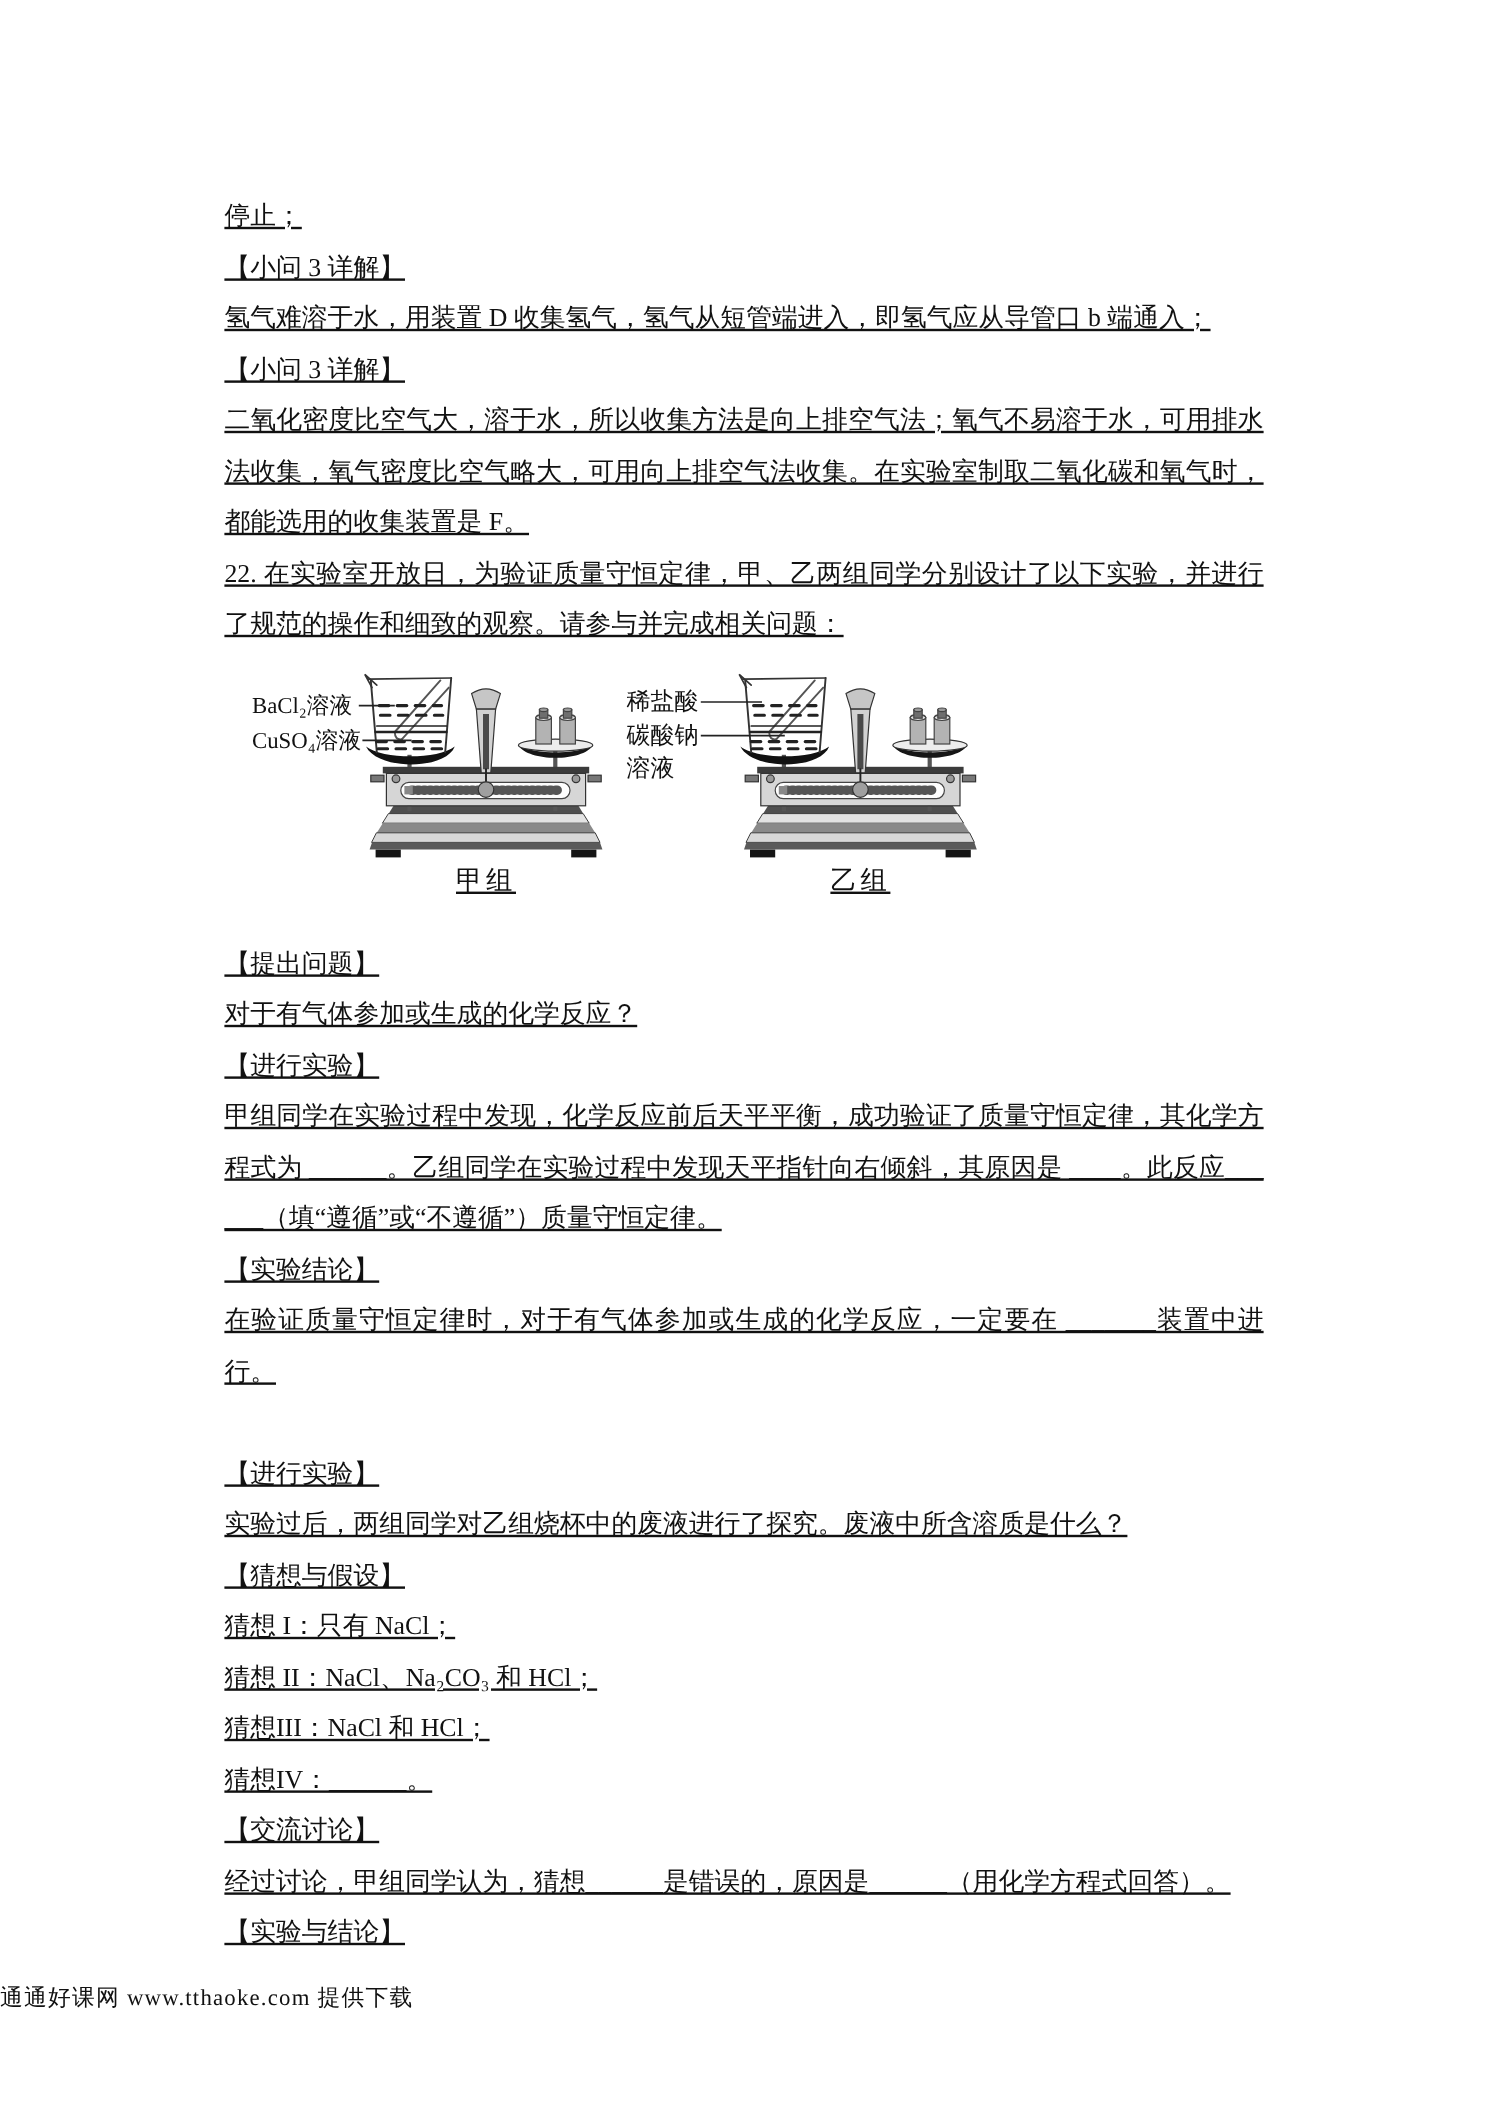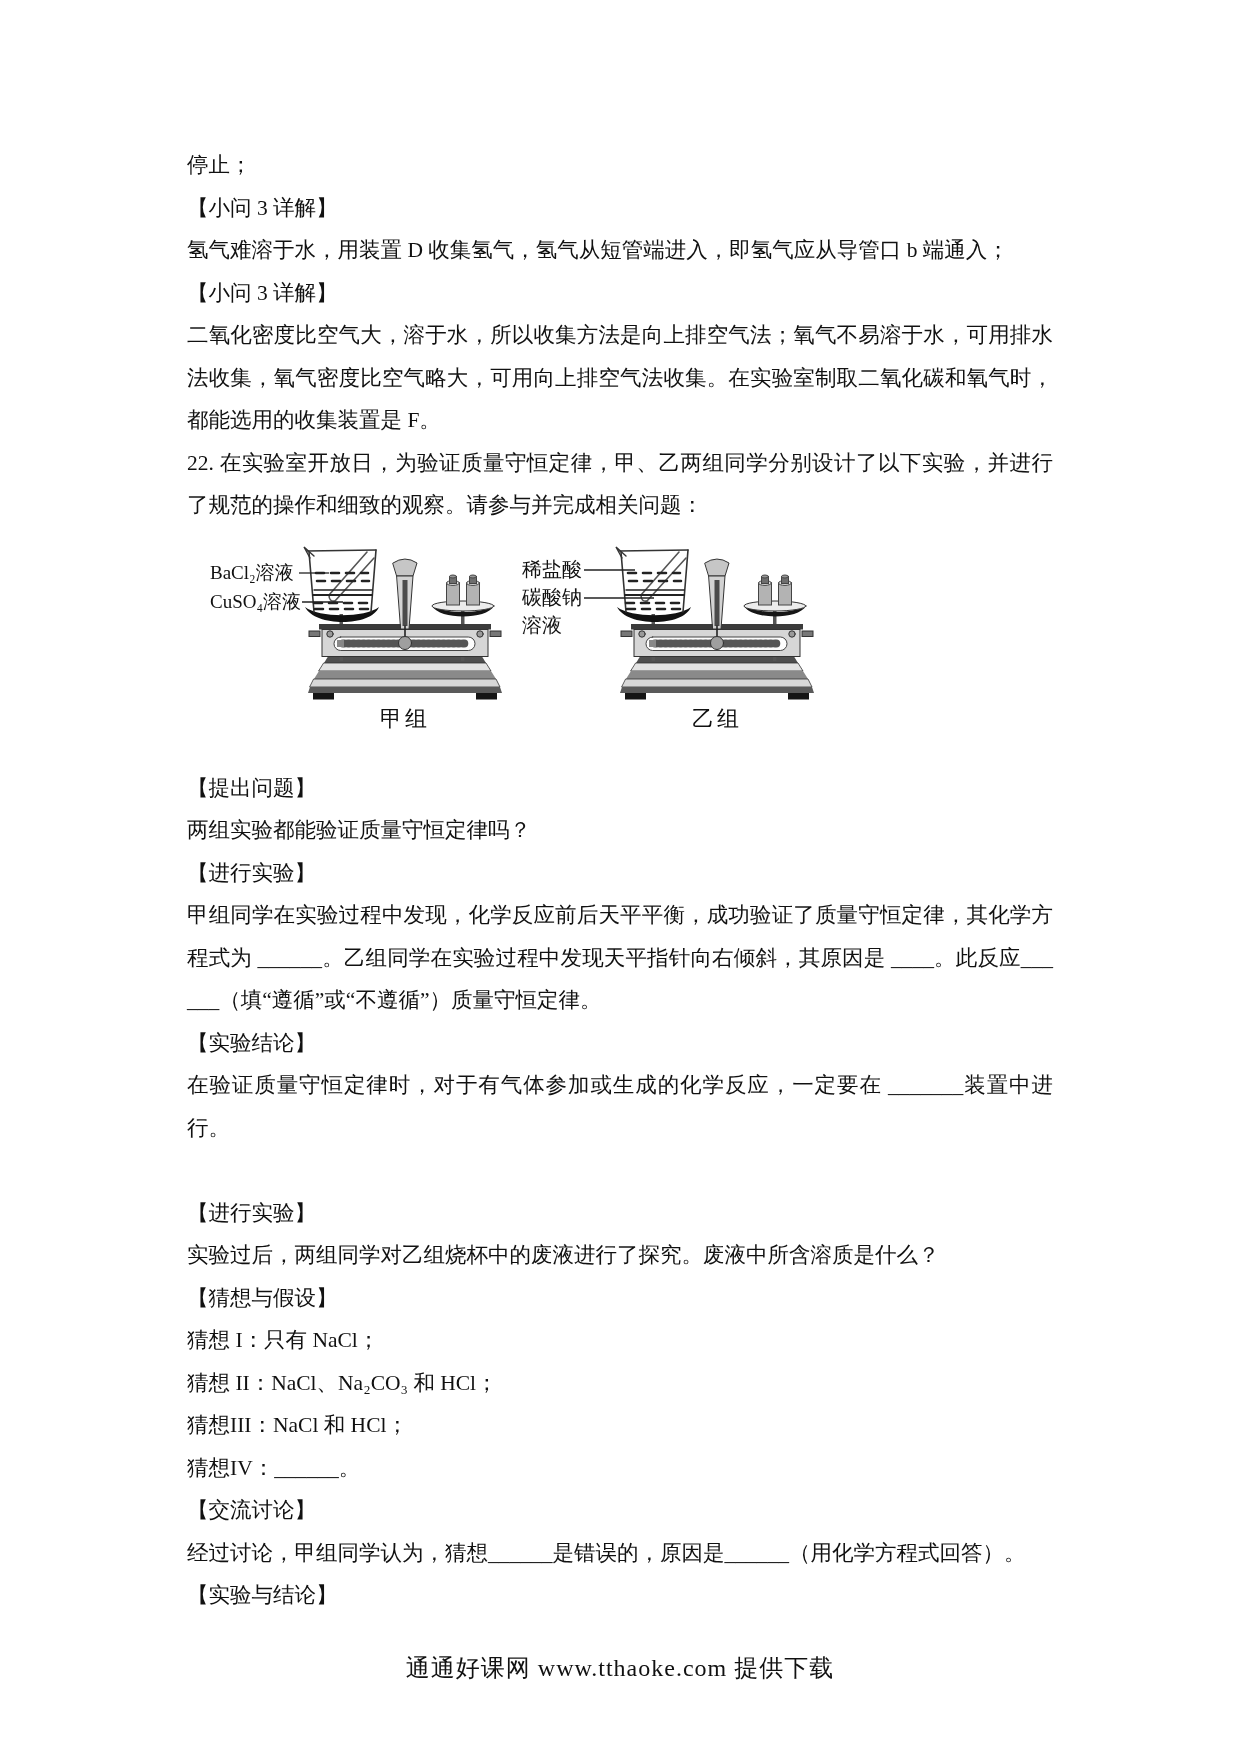--- a/index.html
+++ b/index.html
@@ -9,25 +9,26 @@
     width: 1240px;
     height: 1754px;
     background: #ffffff;
     overflow: hidden;
     font-family: "Liberation Serif", "DejaVu Serif", serif;
     color: #111111;
   }
   .content {
     position: absolute;
     left: 187px;
-    top: 0;
+    top: 15px;
     width: 866px;
     padding-top: 144px;
     font-size: 21.5px;
     line-height: 42.5px;
+    text-decoration: underline;
   }
   .content p {
     margin: 0;
     text-align: justify;
     text-justify: inter-ideograph;
     word-break: break-all;
   }
   .gap { height: 42.5px; }
   .figure-row {
     display: flex;
@@ -46,22 +47,22 @@
   }
   .reagent-label {
     font-family: "Liberation Serif", "DejaVu Serif", serif;
     fill: #111;
   }
   .footer {
     position: absolute;
     left: 0;
     right: 0;
     top: 1652px;
-    text-align: center;
-    font-size: 24px;
+    text-align: left;
+    font-size: 19px;
     color: #111;
     letter-spacing: 1px;
   }
   .hidden-defs { position: absolute; width: 0; height: 0; overflow: hidden; }
 </style>
 </head>
 <body>
 
 <div class="page">
 
@@ -158,21 +159,21 @@
           <text class="reagent-label" x="0" y="30" font-size="20">稀盐酸</text>
           <text class="reagent-label" x="0" y="58" font-size="20">碳酸钠</text>
           <text class="reagent-label" x="0" y="86" font-size="20">溶液</text>
         </svg>
         <div class="fig-caption">乙组</div>
       </div>
 
     </div>
 
     <p>【提出问题】</p>
-    <p>两组实验都能验证质量守恒定律吗？</p>
+    <p>对于有气体参加或生成的化学反应？</p>
     <p>【进行实验】</p>
     <p>甲组同学在实验过程中发现，化学反应前后天平平衡，成功验证了质量守恒定律，其化学方程式为 ______。乙组同学在实验过程中发现天平指针向右倾斜，其原因是 ____。此反应______（填“遵循”或“不遵循”）质量守恒定律。</p>
     <p>【实验结论】</p>
     <p>在验证质量守恒定律时，对于有气体参加或生成的化学反应，一定要在 _______装置中进行。</p>
 
     <div class="gap"></div>
 
     <p>【进行实验】</p>
     <p>实验过后，两组同学对乙组烧杯中的废液进行了探究。废液中所含溶质是什么？</p>
     <p>【猜想与假设】</p>

